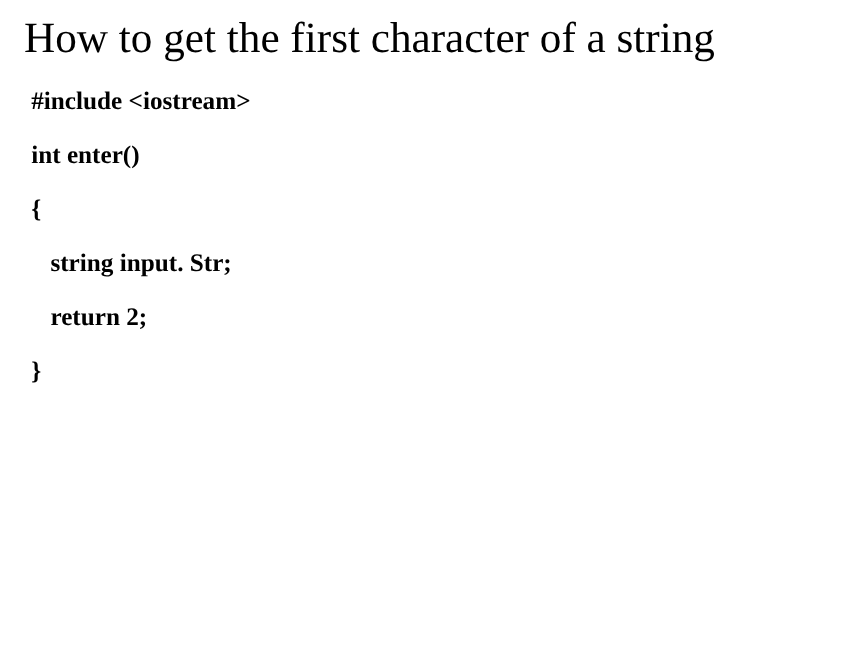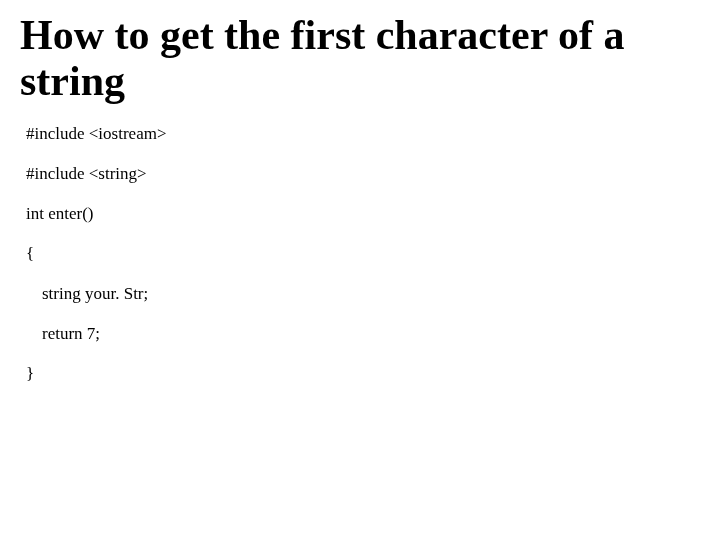--- a/index.html
+++ b/index.html
@@ -8,39 +8,39 @@
       width: 720px;
       height: 540px;
       background: #ffffff;
       font-family: "Times New Roman", Times, serif;
       color: #000000;
     }
     .slide {
       padding: 12px 20px 0 20px;
     }
     .title {
-      font-size: 42px;
-      font-weight: bold;
+      font-size: 36px;
+      font-weight: normal;
       margin: 0 0 20px 0;
       line-height: 1.1;
     }
     .code-line {
-      font-size: 17px;
+      font-size: 21px;
       margin: 0 0 20px 0;
       padding-left: 6px;
+      font-weight: bold;
     }
     .code-line.indent {
       padding-left: 22px;
     }
   </style>
 </head>
 <body>
 
 <div class="slide">
   <h1 class="title">How to get the first character of a string</h1>
   <p class="code-line">#include &lt;iostream&gt;</p>
-  <p class="code-line">#include &lt;string&gt;</p>
   <p class="code-line">int enter()</p>
   <p class="code-line">{</p>
-  <p class="code-line indent">string your. Str;</p>
-  <p class="code-line indent">return 7;</p>
+  <p class="code-line indent">string input. Str;</p>
+  <p class="code-line indent">return 2;</p>
   <p class="code-line">}</p>
 </div>
 
 </body></html>

